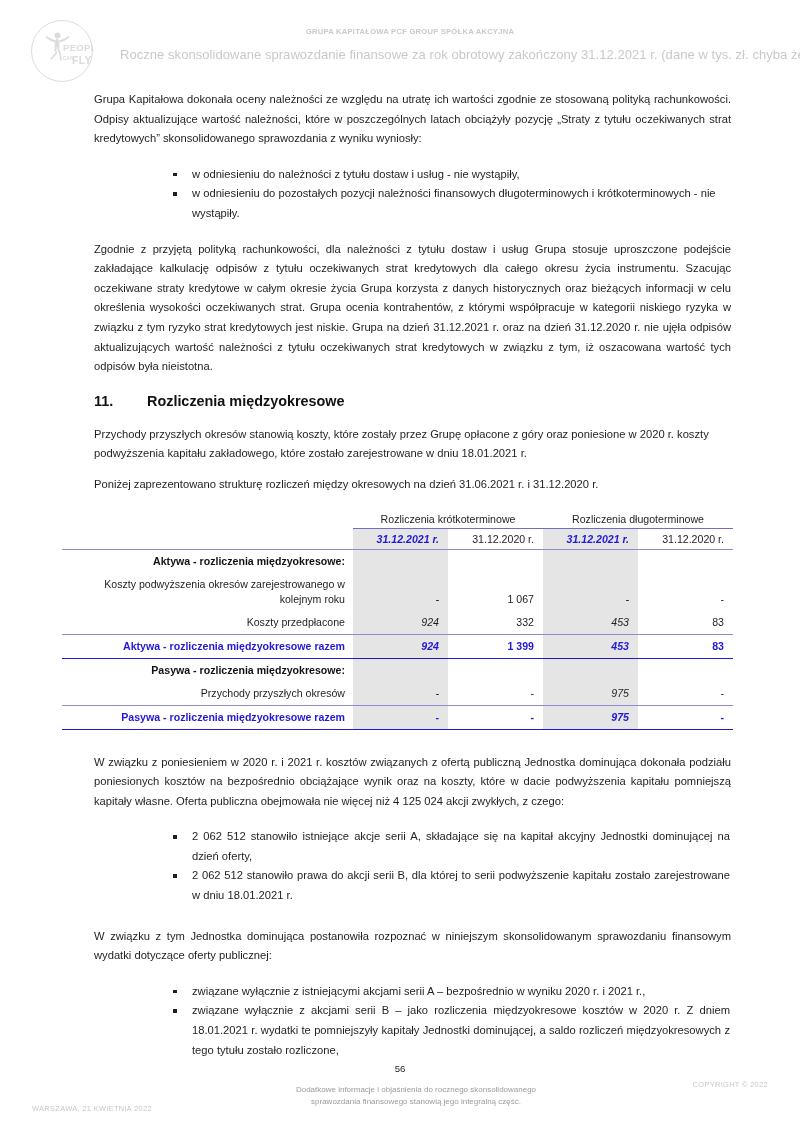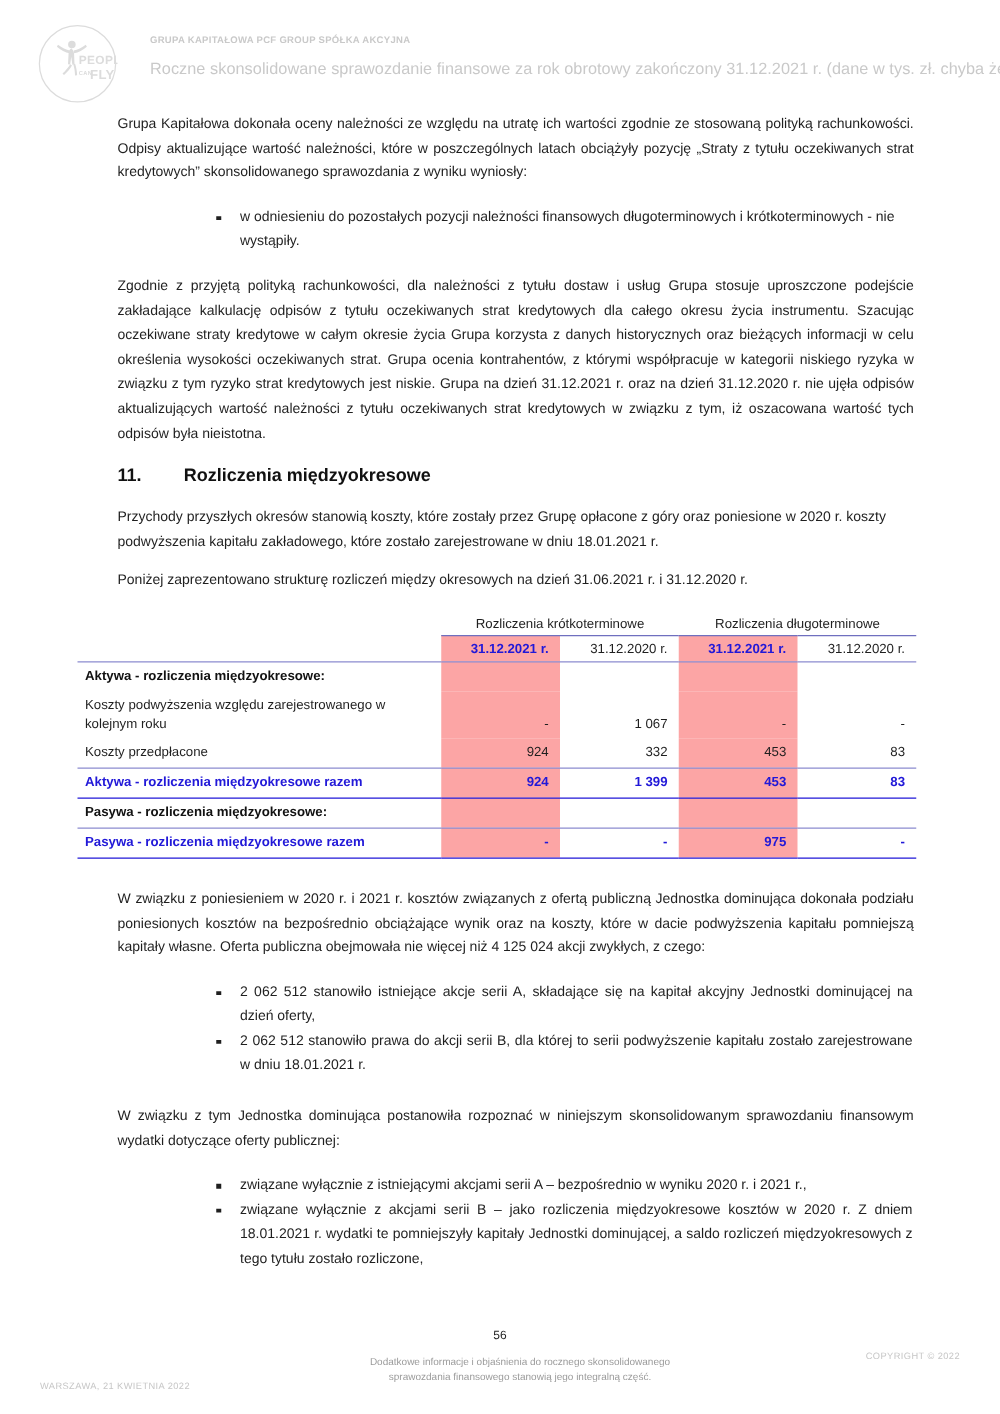--- a/index.html
+++ b/index.html
@@ -34,20 +34,21 @@
     border-radius: 50%;
     position: relative;
     box-sizing: border-box;
   }
   .logo-svg { position: absolute; left: 0; top: 0; }
 
   .header-text {
     position: absolute;
     left: 120px; top: 26px;
     width: 580px;
+    text-align: center;
     color: #c9c9c9;
   }
   .header-title {
     font-size: 7.6px;
     font-weight: bold;
     letter-spacing: 0.25px;
     line-height: 11px;
     white-space: nowrap;
   }
   .header-sub {
@@ -141,26 +142,26 @@
     text-align: right;
     padding: 4px 9px 4px 6px !important;
     white-space: nowrap;
     color: #1f1f1f;
   }
   .col-head.hl {
     color: #2118d8;
     font-weight: bold;
   }
 
-  .hl-cell { background: #fca5a5; }
+  .hl-cell { background: #e5e5e5; font-style: italic; }
   tr.rule-top-thin > * { border-top: 0.9px solid #8c8cd0; }
   tr.rule-bot-dark > * { border-bottom: 1.3px solid #2118d8; }
 
   td.lbl {
-    text-align: left;
+    text-align: right;
     padding: 4px 8px 4px 6px !important;
     line-height: 15px;
     color: #1f1f1f;
   }
   td.lbl.bold { font-weight: bold; }
   td.num {
     text-align: right;
     padding: 4px 9px 4px 4px !important;
     line-height: 15px;
     color: #1f1f1f;
@@ -230,20 +231,21 @@
     <div class="header-title">GRUPA KAPITAŁOWA PCF GROUP SPÓŁKA AKCYJNA</div>
     <div class="header-sub">Roczne skonsolidowane sprawozdanie finansowe za rok obrotowy zakończony 31.12.2021 r. (dane w tys. zł. chyba że zaznaczone inaczej)</div>
   </div>
 </div>
 
 <div class="content">
 
   <p class="body-text">Grupa Kapitałowa dokonała oceny należności ze względu na utratę ich wartości zgodnie ze stosowaną polityką rachunkowości. Odpisy aktualizujące wartość należności, które w poszczególnych latach obciążyły pozycję „Straty z tytułu oczekiwanych strat kredytowych” skonsolidowanego sprawozdania z wyniku wyniosły:</p>
 
   <ul class="bullets">
+    <li>w odniesieniu do należności z tytułu dostaw i usług - nie wystąpiły,</li>
     <li>w odniesieniu do pozostałych pozycji należności finansowych długoterminowych i krótkoterminowych - nie wystąpiły.</li>
   </ul>
 
   <p class="body-text">Zgodnie z przyjętą polityką rachunkowości, dla należności z tytułu dostaw i usług Grupa stosuje uproszczone podejście zakładające kalkulację odpisów z tytułu oczekiwanych strat kredytowych dla całego okresu życia instrumentu. Szacując oczekiwane straty kredytowe w całym okresie życia Grupa korzysta z danych historycznych oraz bieżących informacji w celu określenia wysokości oczekiwanych strat. Grupa ocenia kontrahentów, z którymi współpracuje w kategorii niskiego ryzyka w związku z tym ryzyko strat kredytowych jest niskie. Grupa na dzień 31.12.2021 r. oraz na dzień 31.12.2020 r. nie ujęła odpisów aktualizujących wartość należności z tytułu oczekiwanych strat kredytowych w związku z tym, iż oszacowana wartość tych odpisów była nieistotna.</p>
 
   <h2 class="section-heading">
     <span class="num">11.</span>
     <span>Rozliczenia międzyokresowe</span>
   </h2>
 
@@ -276,21 +278,21 @@
 
       <tr class="sub-head rule-top-thin">
         <td class="lbl bold">Aktywa - rozliczenia międzyokresowe:</td>
         <td class="num hl-cell"></td>
         <td class="num"></td>
         <td class="num hl-cell"></td>
         <td class="num"></td>
       </tr>
 
       <tr>
-        <td class="lbl">Koszty podwyższenia względu zarejestrowanego w kolejnym roku</td>
+        <td class="lbl">Koszty podwyższenia okresów zarejestrowanego w kolejnym roku</td>
         <td class="num hl-cell">-</td>
         <td class="num">1 067</td>
         <td class="num hl-cell">-</td>
         <td class="num">-</td>
       </tr>
 
       <tr>
         <td class="lbl">Koszty przedpłacone</td>
         <td class="num hl-cell">924</td>
         <td class="num">332</td>
@@ -307,20 +309,27 @@
       </tr>
 
       <tr class="sub-head">
         <td class="lbl bold">Pasywa - rozliczenia międzyokresowe:</td>
         <td class="num hl-cell"></td>
         <td class="num"></td>
         <td class="num hl-cell"></td>
         <td class="num"></td>
       </tr>
 
+      <tr>
+        <td class="lbl">Przychody przyszłych okresów</td>
+        <td class="num hl-cell">-</td>
+        <td class="num">-</td>
+        <td class="num hl-cell">975</td>
+        <td class="num">-</td>
+      </tr>
 
       <tr class="total rule-top-thin rule-bot-dark">
         <td class="lbl bold">Pasywa - rozliczenia międzyokresowe razem</td>
         <td class="num hl-cell">-</td>
         <td class="num">-</td>
         <td class="num hl-cell">975</td>
         <td class="num">-</td>
       </tr>
 
     </tbody>

